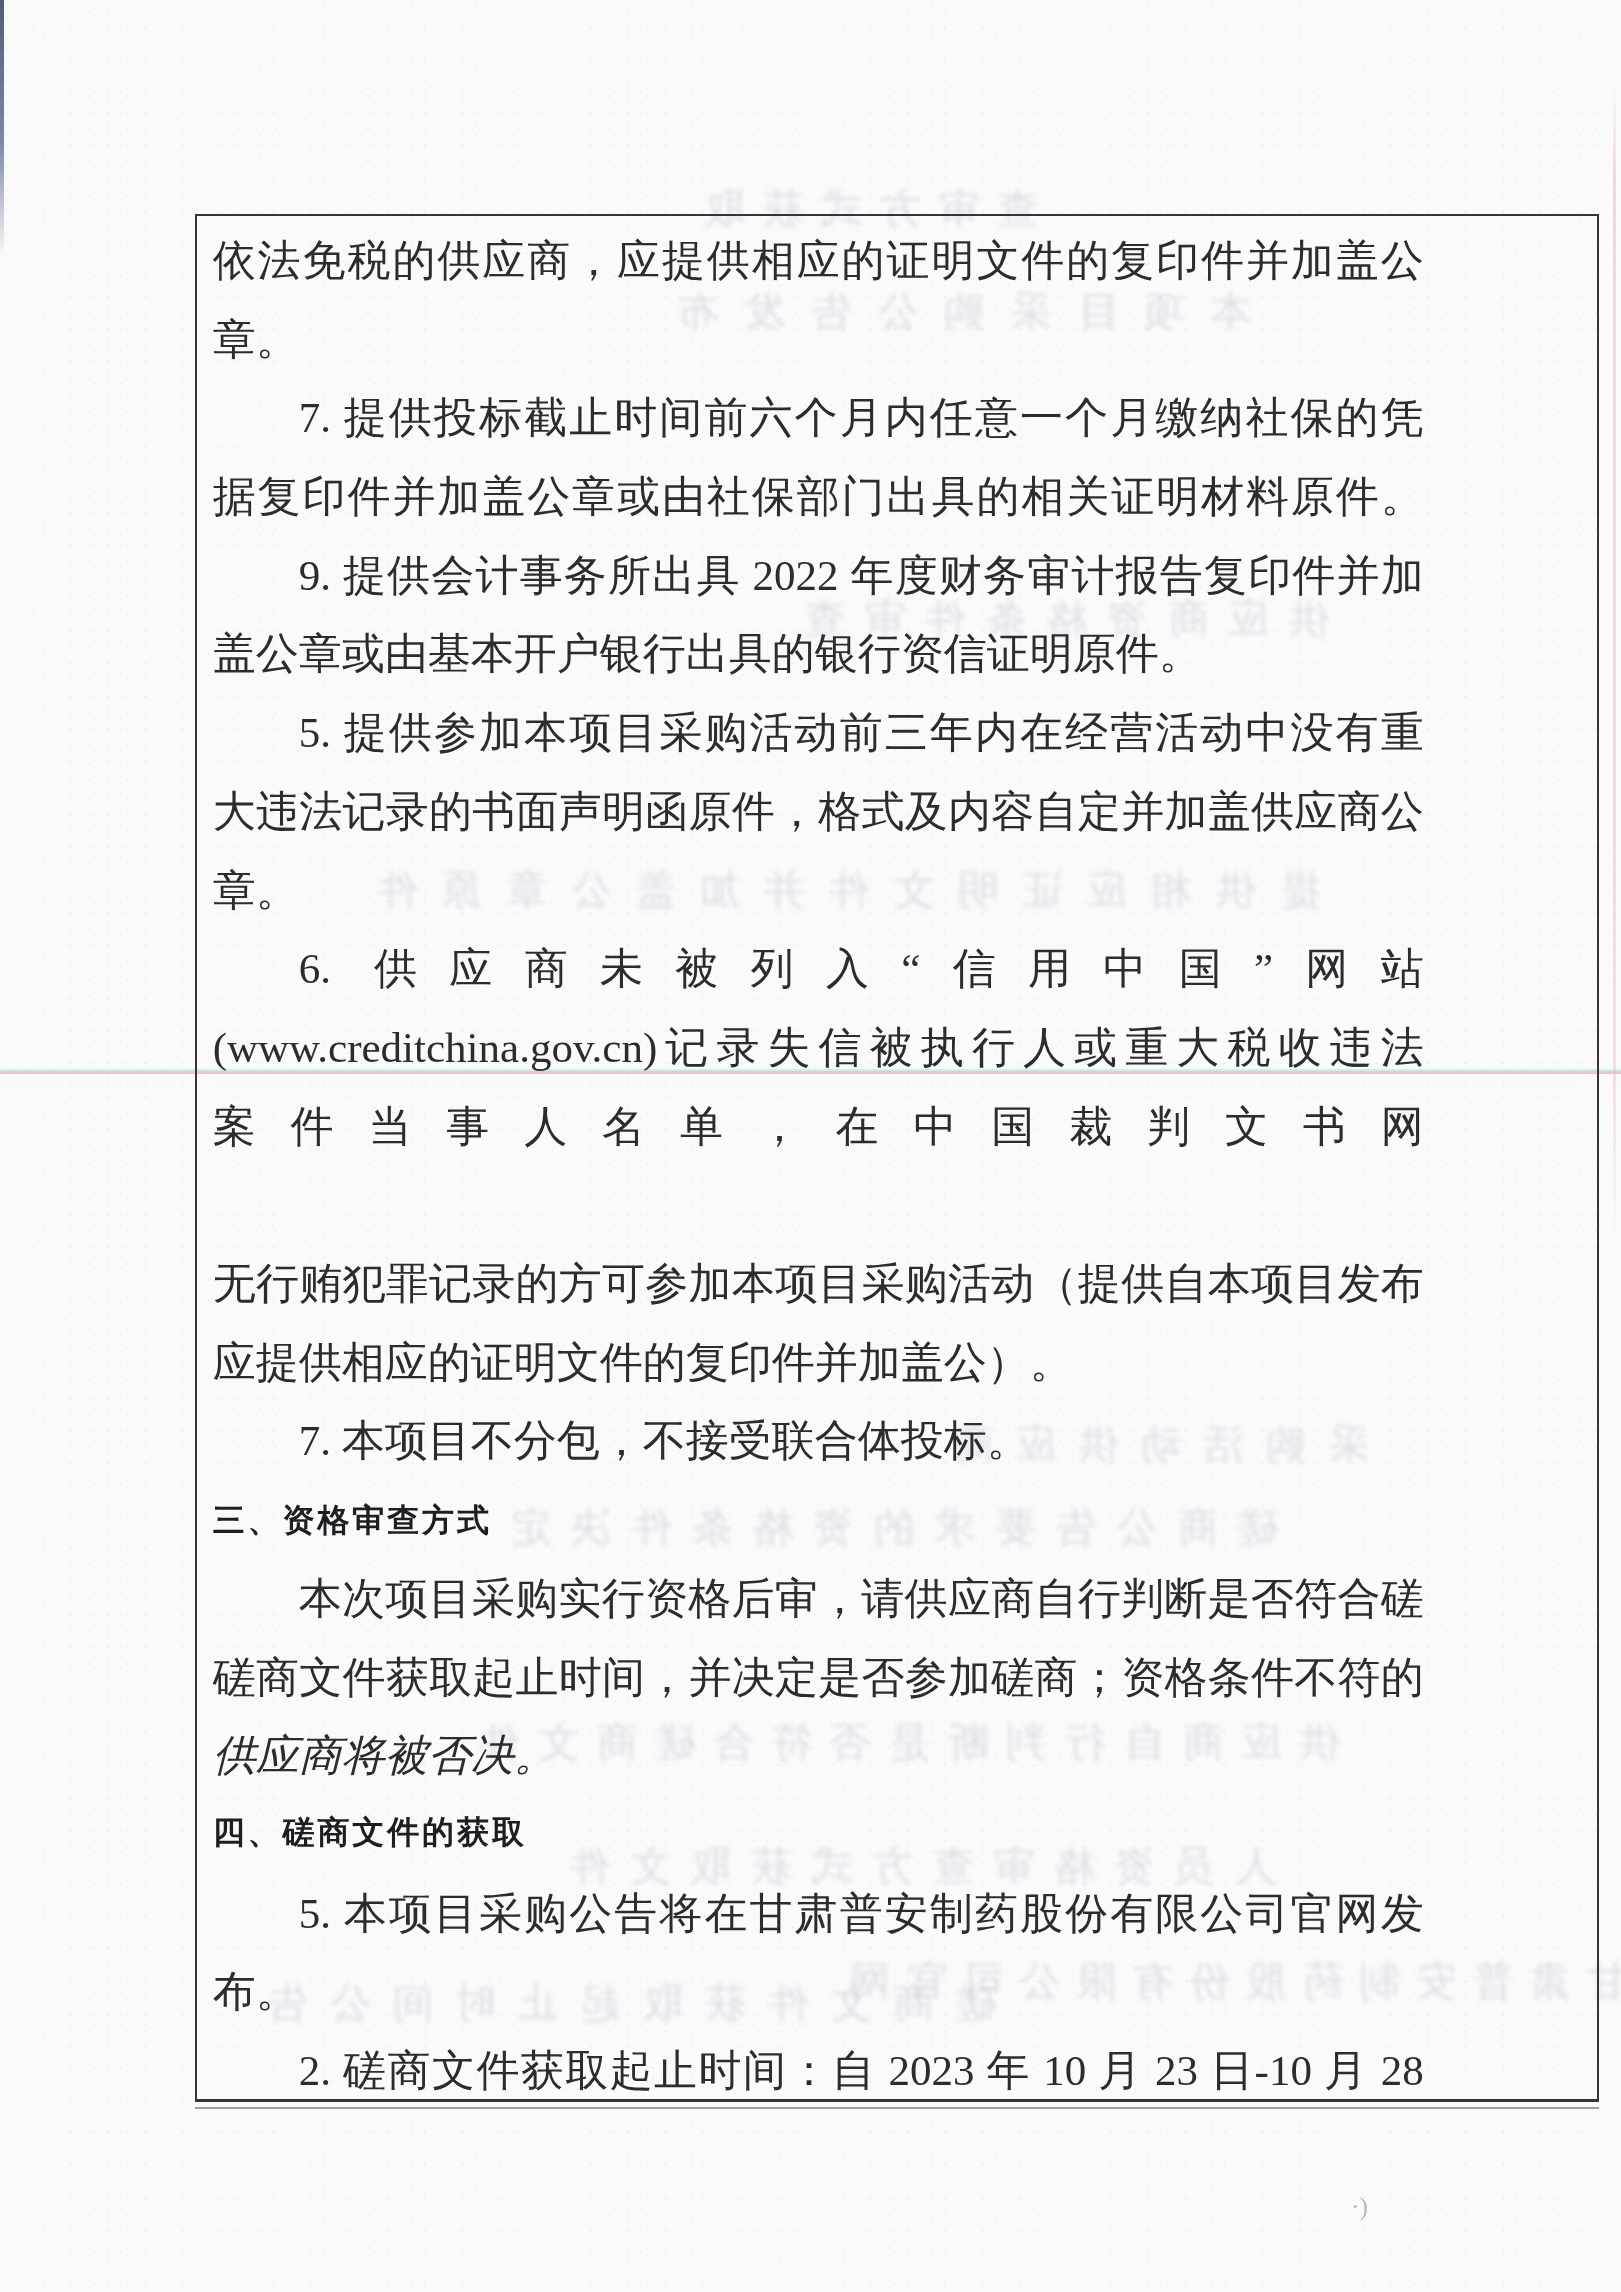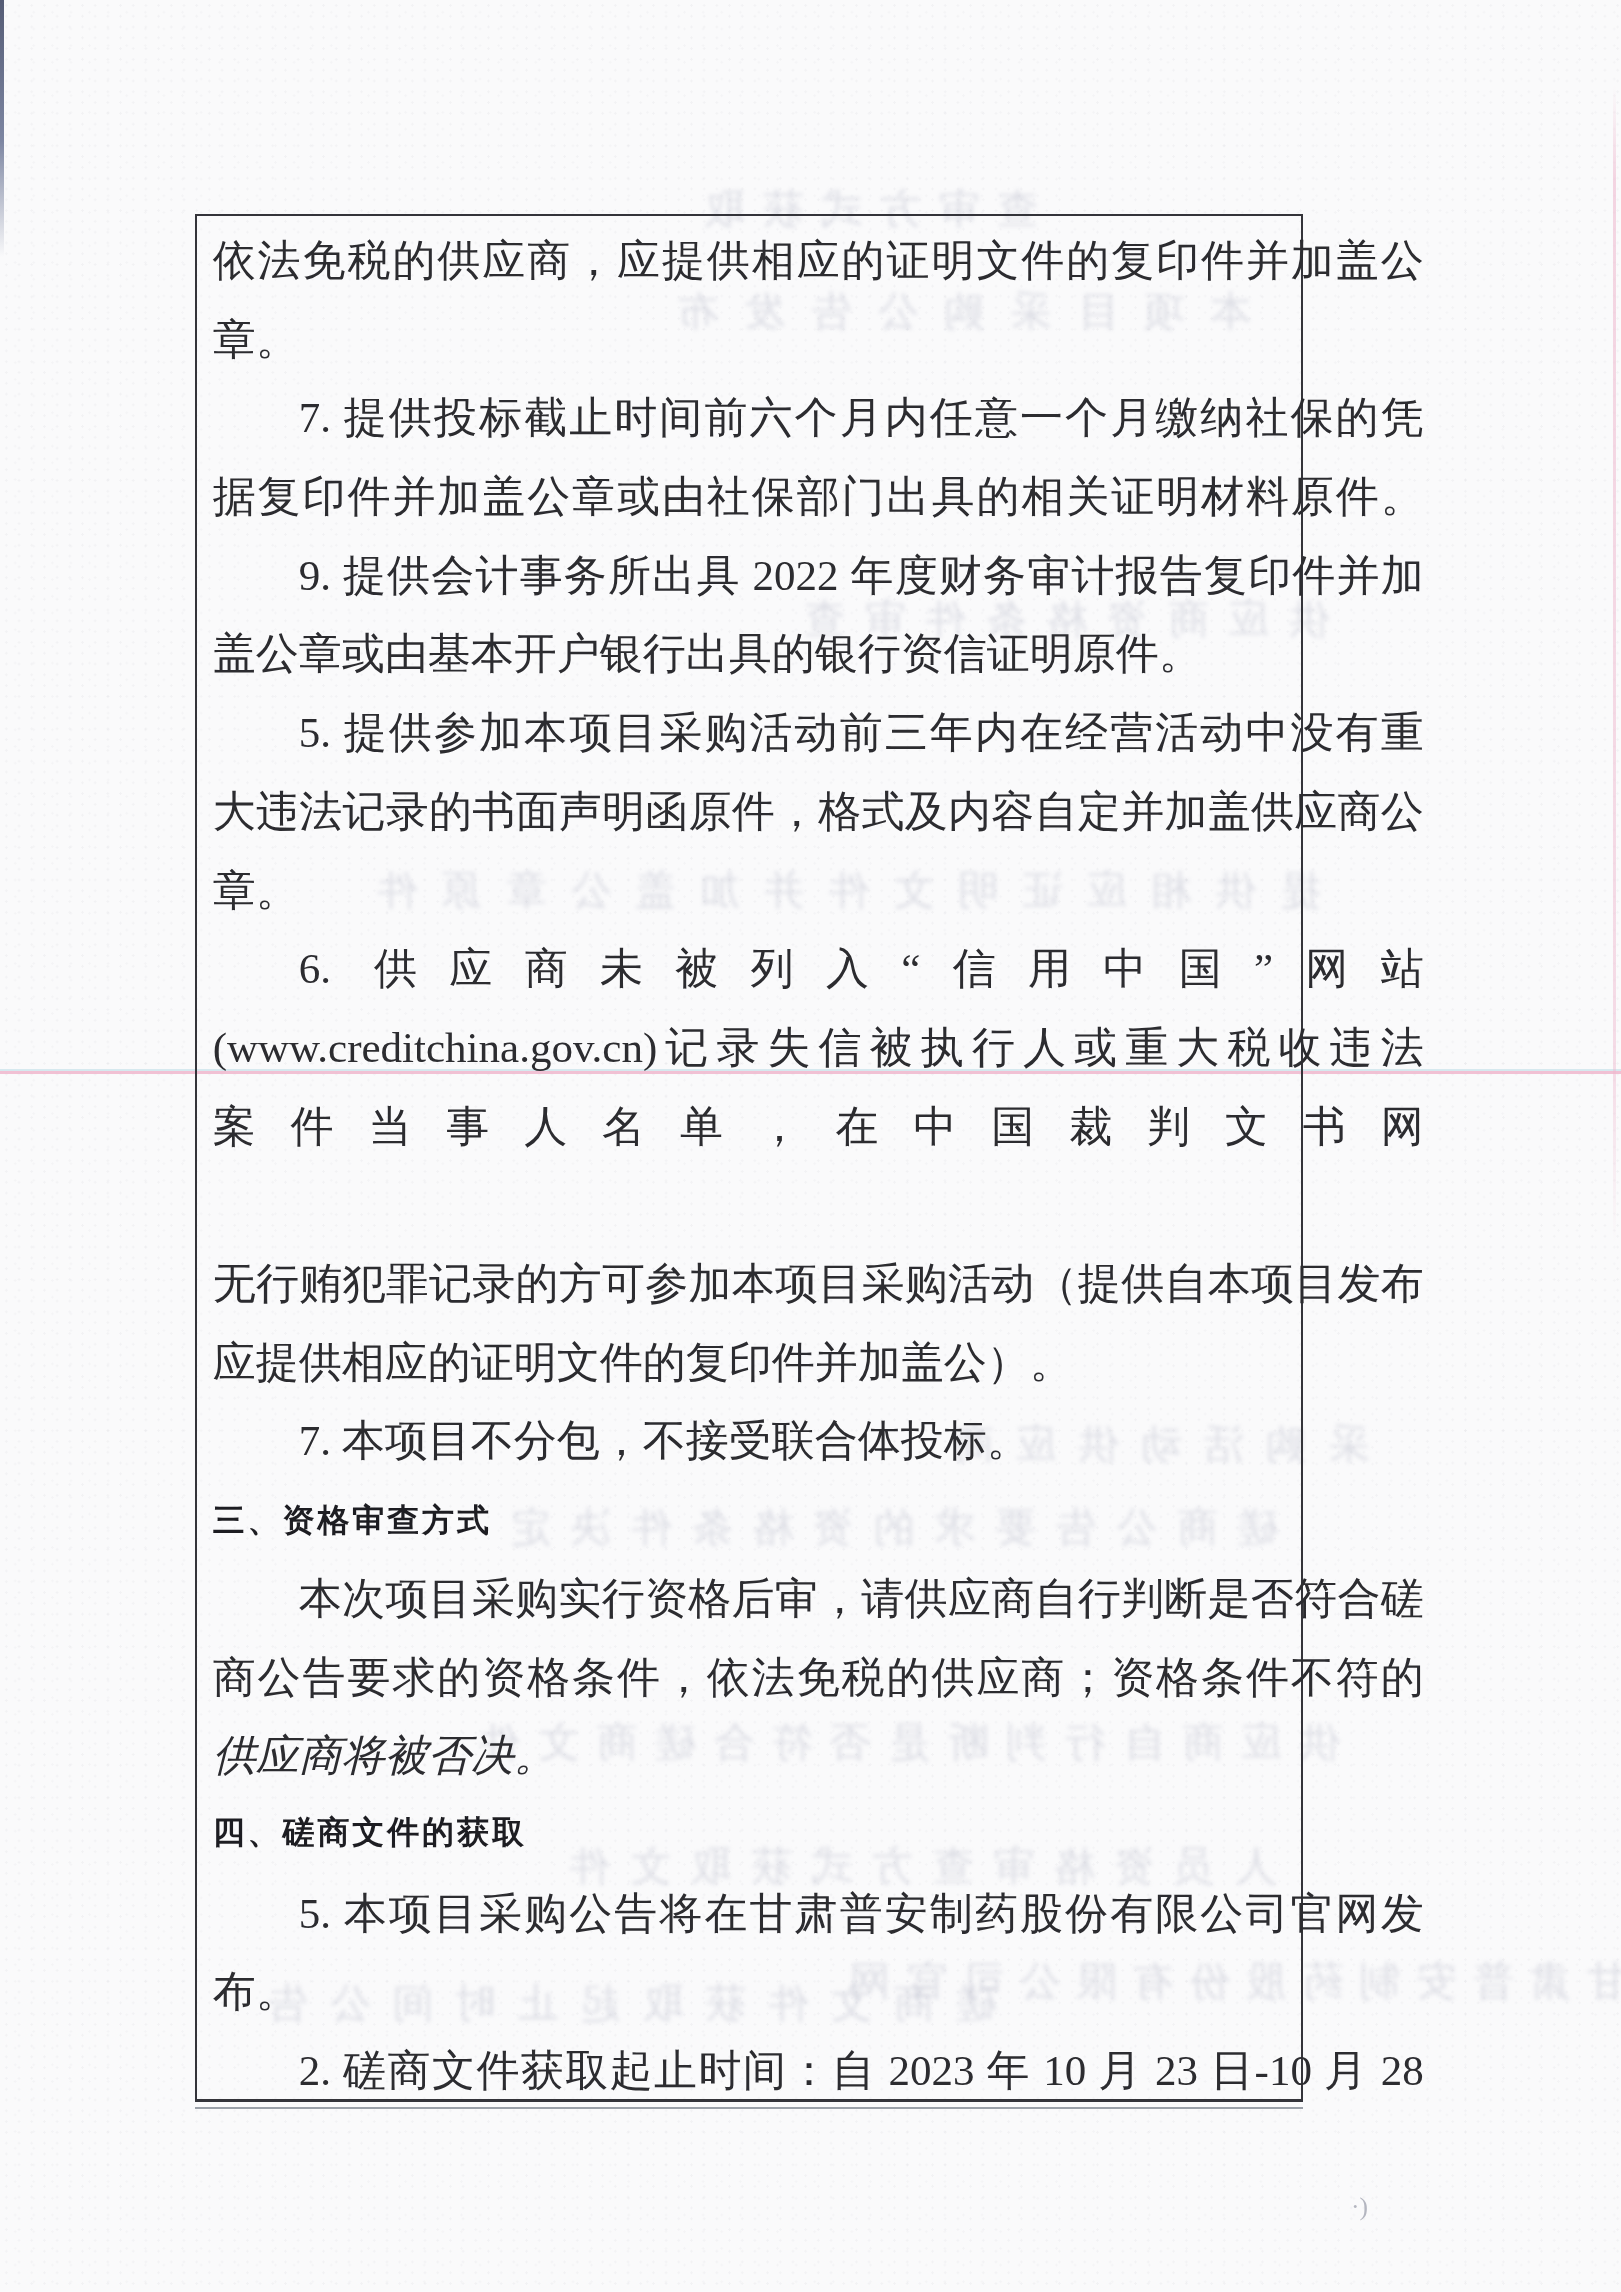--- a/index.html
+++ b/index.html
@@ -28,21 +28,21 @@
   }
   
   .ghost-layer{position:absolute;inset:0;pointer-events:none;}
   .ghost{
     position:absolute;font-size:41px;color:#a9acbe;opacity:.34;
     filter:blur(2px);transform:scaleX(-1);white-space:nowrap;
   }
   .stray{position:absolute;left:1351px;top:2192px;font-size:25.5px;color:#9093a2;opacity:.65;}
   
   .box{
-    position:absolute;left:195px;top:214px;width:1108px;height:1888px;
+    position:absolute;left:195px;top:214px;width:1404px;height:1888px;
     border:2.9px solid #34343a;border-bottom-width:3.9px;box-sizing:border-box;
     background:transparent;
   }
   .box::after{
     content:"";position:absolute;left:-2px;right:-2px;bottom:-9.8px;height:2px;background:#9aa0a8;
   }
   .lines{position:absolute;inset:0;}
   .tline{
     position:absolute;left:15.7px;width:1211px;height:79px;line-height:78px;
     font-size:43px;color:#2c2c30;
@@ -86,21 +86,21 @@
         <div class="tline stretch" style="top: 557px;">大违法记录的书面声明函原件，格式及内容自定并加盖供应商公</div>
         <div class="tline" style="top: 636px;">章。</div>
         <div class="tline indent stretch" style="top: 714px;">6. 供应商未被列入“信用中国”网站</div>
         <div class="tline stretch" style="top: 793px;">(www.creditchina.gov.cn)记录失信被执行人或重大税收违法</div>
         <div class="tline stretch" style="top: 872px;">案件当事人名单，在中国裁判文书网</div>
         <div class="tline stretch" style="top: 1029px;">无行贿犯罪记录的方可参加本项目采购活动（提供自本项目发布</div>
         <div class="tline" style="top: 1108px;">应提供相应的证明文件的复印件并加盖公）。</div>
         <div class="tline indent" style="top: 1186px;">7. 本项目不分包，不接受联合体投标。</div>
         <div class="tline heading" style="top: 1265px;">三、资格审查方式</div>
         <div class="tline indent stretch" style="top: 1344px;">本次项目采购实行资格后审，请供应商自行判断是否符合磋</div>
-        <div class="tline stretch" style="top: 1423px;">商公告要求的资格条件，依法免税的供应商；资格条件不符的</div>
+        <div class="tline stretch" style="top: 1423px;">磋商文件获取起止时间，并决定是否参加磋商；资格条件不符的</div>
         <div class="tline" style="top: 1501px; font-style: italic;">供应商将被否决。</div>
         <div class="tline heading" style="top: 1580px; font-family: Liberation Mono, monospace;">四、磋商文件的获取</div>
         <div class="tline indent stretch" style="top: 1659px;">5. 本项目采购公告将在甘肃普安制药股份有限公司官网发</div>
         <div class="tline" style="top: 1737px;">布。</div>
         <div class="tline indent stretch" style="top: 1816px;">2. 磋商文件获取起止时间：自 2023 年 10 月 23 日-10 月 28</div>
       </div>
   </div>
 
   <div class="stray">·)</div>
 </div>

